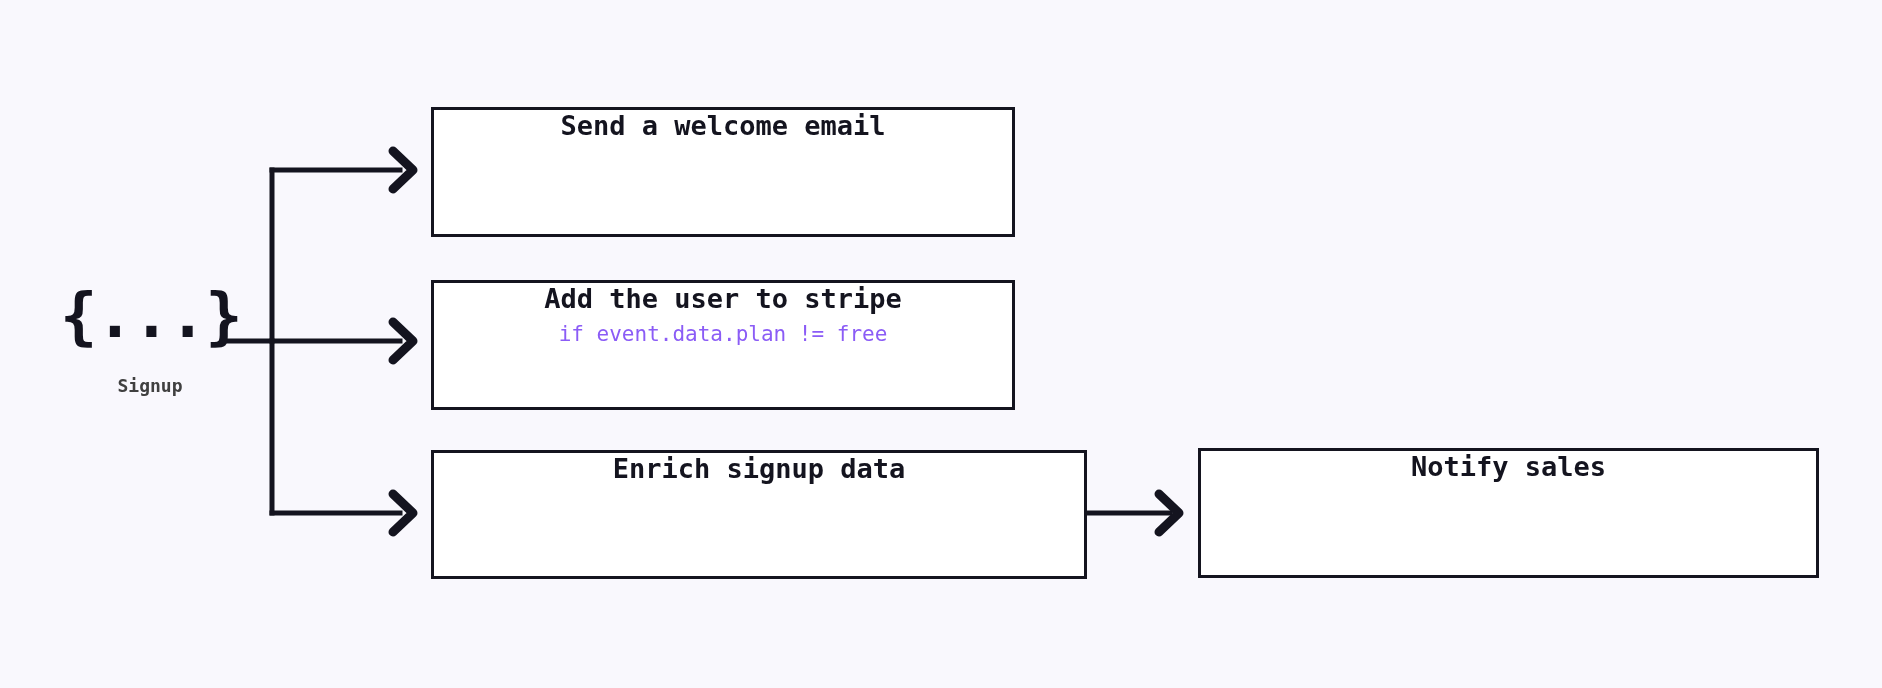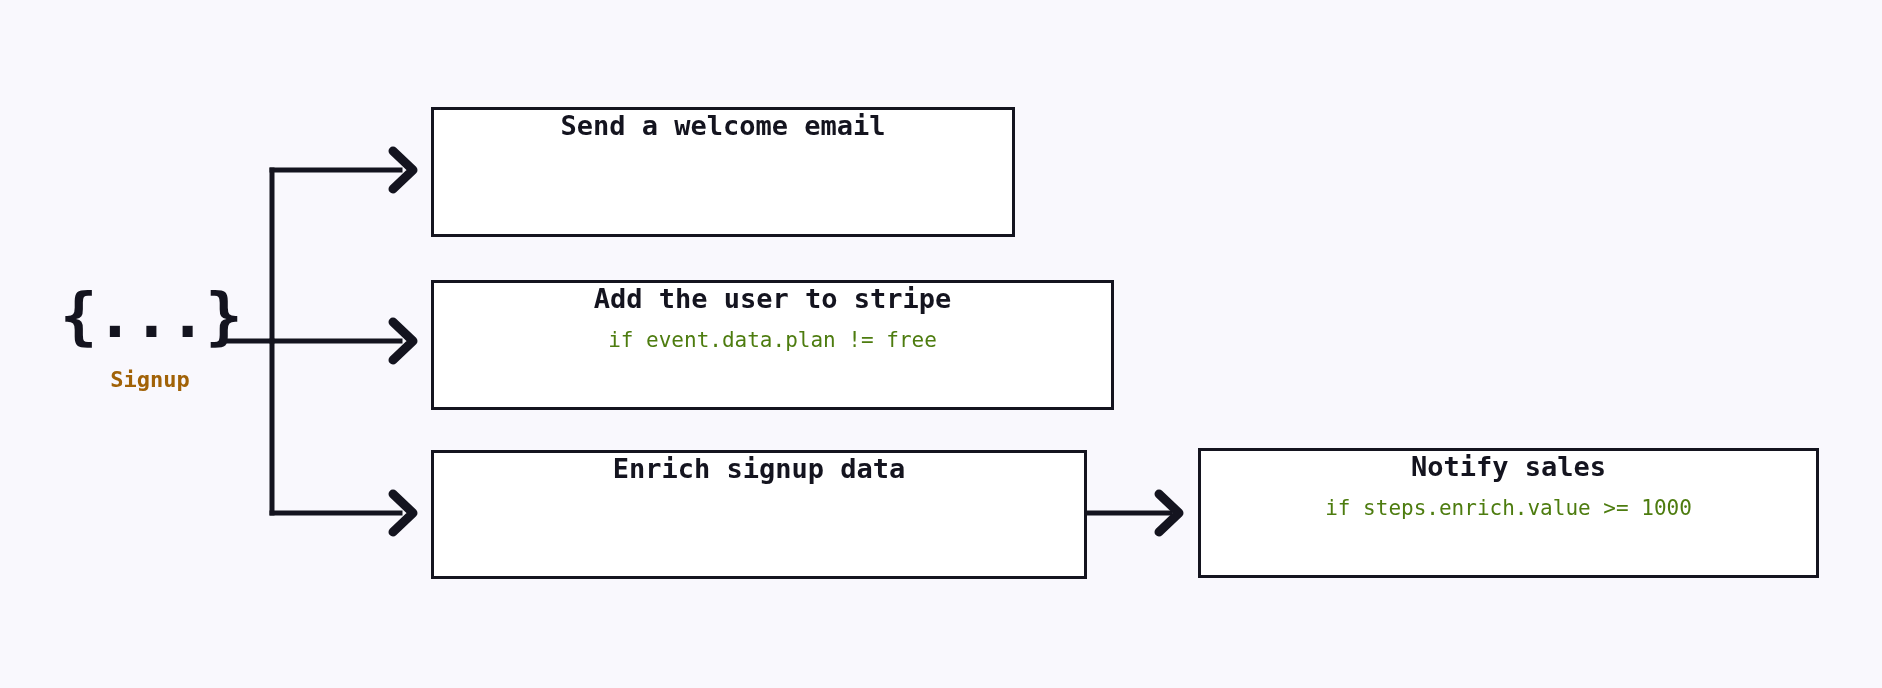--- a/index.html
+++ b/index.html
@@ -38,25 +38,25 @@
   }
   .trigger-glyph {
     font-family: "DejaVu Sans Mono", "Liberation Mono", monospace;
     font-size: 62px;
     font-weight: bold;
     line-height: 1.0;
     color: #14141f;
     letter-spacing: -1px;
   }
   .trigger-label {
-    margin-top: 20px;
+    margin-top: 28px;
     font-family: "DejaVu Sans Mono", "Liberation Mono", monospace;
-    font-size: 22px;
+    font-size: 18px;
     font-weight: bold;
-    color: #a16207;
+    color: #404040;
   }
 
   
   .step {
     position: absolute;
     background: #ffffff;
     border: 3px solid #14141f;
     box-sizing: border-box;
     display: flex;
     flex-direction: column;
@@ -69,29 +69,29 @@
     font-size: 27px;
     font-weight: bold;
     color: #14141f;
     line-height: 1.2;
     white-space: nowrap;
   }
   .step-sub {
     font-family: "DejaVu Sans Mono", "Liberation Mono", monospace;
     font-size: 21px;
     font-weight: normal;
-    color: #4d7c0f;
+    color: #8b5cf6;
     line-height: 1.25;
-    margin-top: 12px;
+    margin-top: 6px;
     white-space: nowrap;
   }
   .step-sub:empty { display: none; }
 
   #step-welcome { left: 431px; top: 107px; width: 584px; height: 130px; }
-  #step-stripe  { left: 431px; top: 280px; width: 683px; height: 130px; }
+  #step-stripe  { left: 431px; top: 280px; width: 584px; height: 130px; }
   #step-enrich  { left: 431px; top: 450px; width: 656px; height: 129px; }
   #step-notify  { left: 1198px; top: 448px; width: 621px; height: 130px; }
 </style>
 </head>
 <body>
 
 <div id="canvas">
 
   <svg id="edges" viewBox="0 0 1882 688">
     <g fill="none" stroke="#14141f" stroke-width="5" stroke-linecap="square" stroke-linejoin="miter">
@@ -131,16 +131,15 @@
     <div class="step-sub">if event.data.plan != free</div>
   </div>
 
   <div class="step" id="step-enrich">
     <div class="step-title">Enrich signup data</div>
 
   </div>
 
   <div class="step" id="step-notify">
     <div class="step-title">Notify sales</div>
-    <div class="step-sub">if steps.enrich.value &gt;= 1000</div>
   </div>
 
 </div>
 
 </body></html>

